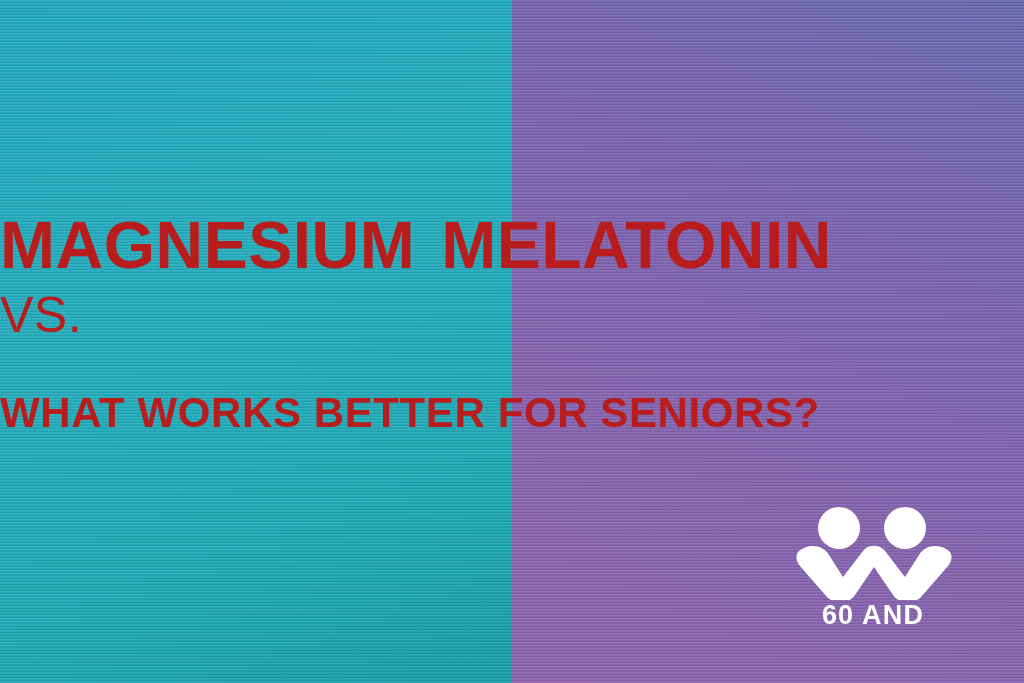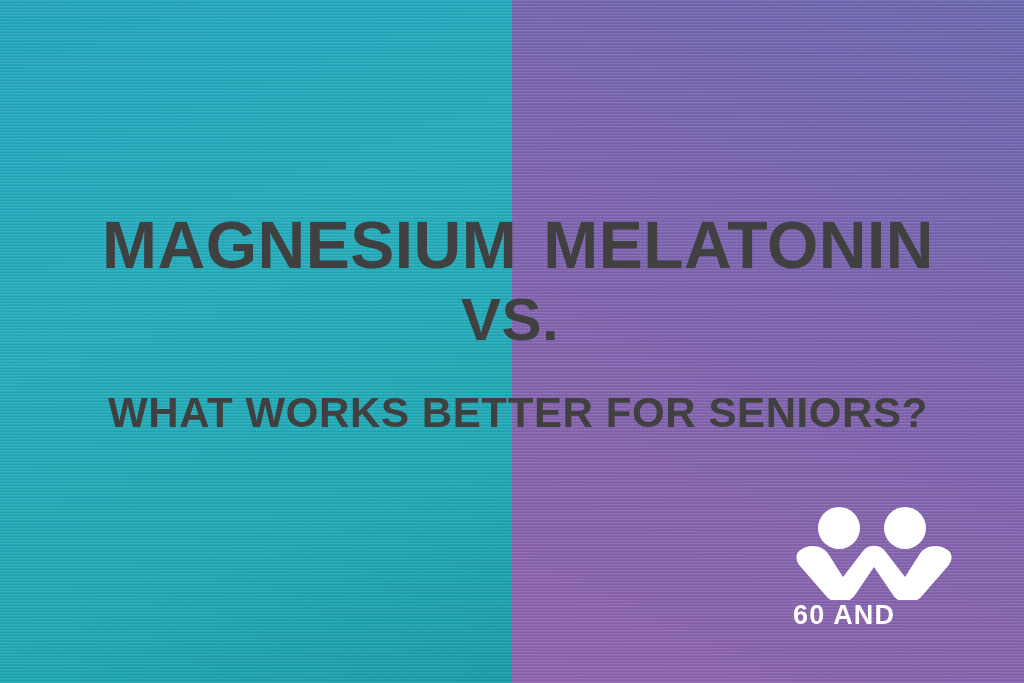--- a/index.html
+++ b/index.html
@@ -56,23 +56,21 @@
       rgba(255,255,255,0.028) 1px,
       rgba(0,0,0,0.0) 1px,
       rgba(0,0,0,0.0) 4px
     );
   }
 
   
   .content {
     position: absolute;
     inset: 0;
-    text-align: center;
-    color: #404040;
-    margin-left: 12px;
+    color: #b91c1c;
   }
 
   .headline-row {
     position: absolute;
     top: 212px;
     left: 0;
     right: 0;
     font-size: 66px;
     font-weight: 700;
     letter-spacing: 0.5px;
@@ -80,22 +78,22 @@
     white-space: nowrap;
   }
   .headline-row .word { display: inline-block; }
   .headline-row .gap  { display: inline-block; width: 26px; }
 
   .vs-row {
     position: absolute;
     top: 290px;
     left: 0;
     right: 16px;
-    font-size: 60px;
-    font-weight: 700;
+    font-size: 50px;
+    font-weight: 400;
     line-height: 1.0;
     letter-spacing: 0.5px;
   }
 
   .subhead-row {
     position: absolute;
     top: 392px;
     left: 0;
     right: 0;
     font-size: 42px;
@@ -118,20 +116,21 @@
     left: 0;
     top: 0;
     width: 160px;
     height: 95px;
   }
   .logo-text {
     position: absolute;
     left: 0;
     top: 96px;
     width: 160px;
+    text-align: center;
     color: #ffffff;
   }
   .logo-line1 {
     font-size: 27px;
     font-weight: 700;
     letter-spacing: 1.2px;
     line-height: 1.05;
   }
   .logo-line2 {
     font-size: 20px;

